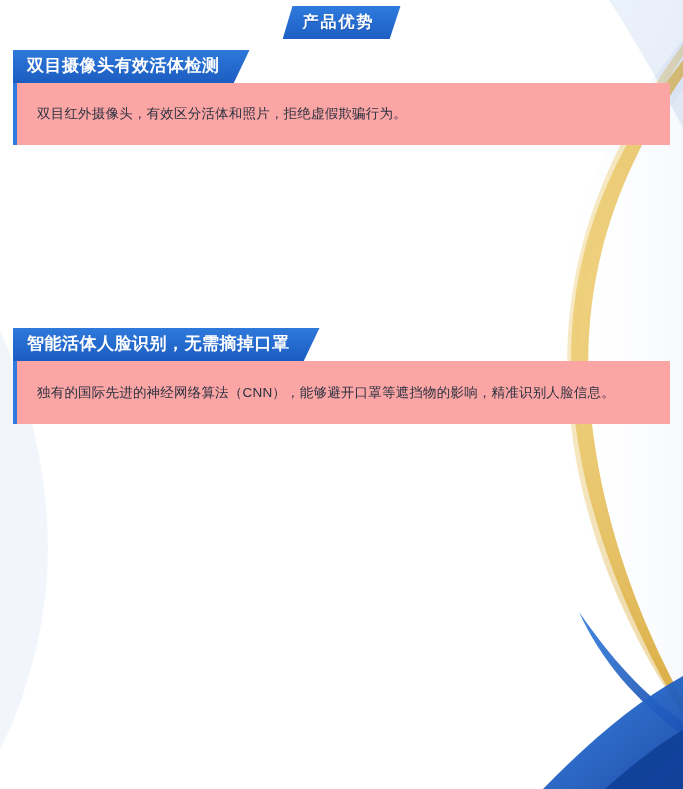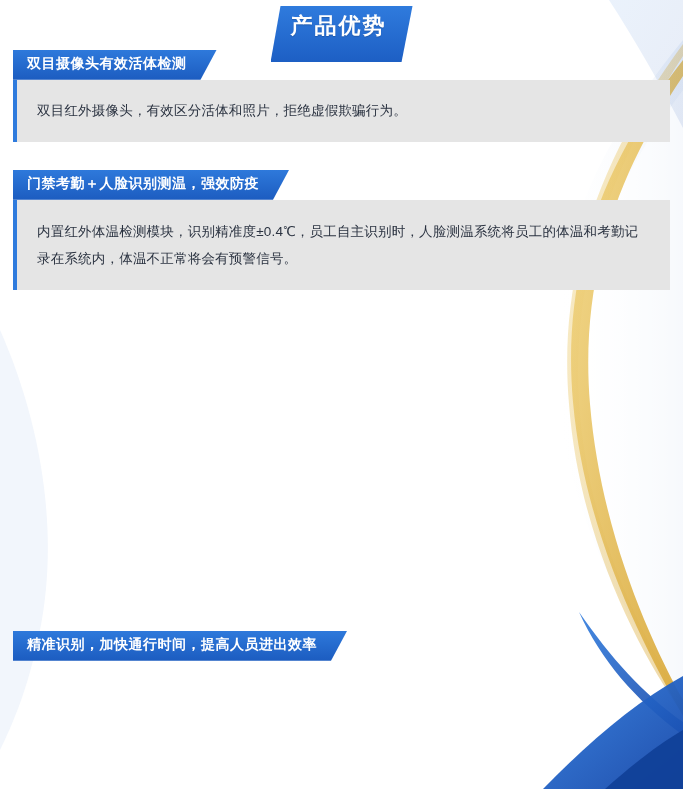--- a/index.html
+++ b/index.html
@@ -35,54 +35,53 @@
     left: 0; top: 6px;
     width: 683px;
     display: flex;
     justify-content: center;
     z-index: 3;
   }
   .title-banner {
     position: relative;
     background: linear-gradient(180deg, #2f7bdd 0%, #1d5fc4 100%);
     color: #ffffff;
-    font-size: 22px;
+    font-size: 16px;
     font-weight: bold;
     letter-spacing: 2px;
-    padding: 7px 26px 24px 20px;
+    padding: 7px 26px 8px 20px;
     line-height: 1.15;
     clip-path: polygon(10px 0, 100% 0, calc(100% - 11px) 100%, 0 100%);
     text-shadow: 0 1px 1px rgba(0,0,0,.18);
   }
 
   
   .item {
     position: absolute;
     left: 13px;
     width: 657px;
     z-index: 2;
   }
   .item-head {
     position: relative;
     display: inline-block;
     background: linear-gradient(180deg, #2e79db 0%, #1c5cc0 100%);
     color: #fff;
-    font-size: 14px;
+    font-size: 17px;
     font-weight: bold;
     letter-spacing: .5px;
     padding: 6px 30px 7px 14px;
     line-height: 1.2;
     clip-path: polygon(0 0, 100% 0, calc(100% - 16px) 100%, 0 100%);
     white-space: nowrap;
-    font-family: Liberation Mono, monospace;
   }
   .item-body {
     position: relative;
     margin-top: 0px;
-    background: #e5e5e5;
+    background: #fca5a5;
     border-left: 4px solid #2f7bdd;
     padding: 17px 22px 18px 20px;
     font-size: 13.5px;
     line-height: 2.0;
     color: #2a3240;
     letter-spacing: .2px;
   }
   .item-body.tall { padding-top: 18px; padding-bottom: 18px; }
 
   
@@ -134,24 +133,23 @@
 
   <div class="title-wrap">
     <div class="title-banner">产品优势</div>
   </div>
 
   <div class="item" id="item0">
     <div class="item-head">双目摄像头有效活体检测</div>
     <div class="item-body">双目红外摄像头，有效区分活体和照片，拒绝虚假欺骗行为。</div>
   </div>
 
-  <div class="item" id="item1">
-    <div class="item-head">门禁考勤＋人脸识别测温，强效防疫</div>
-    <div class="item-body tall">内置红外体温检测模块，识别精准度±0.4℃，员工自主识别时，人脸测温系统将员工的体温和考勤记录在系统内，体温不正常将会有预警信号。</div>
+
+  <div class="item" id="item2">
+    <div class="item-head">智能活体人脸识别，无需摘掉口罩</div>
+    <div class="item-body tall">独有的国际先进的神经网络算法（CNN），能够避开口罩等遮挡物的影响，精准识别人脸信息。</div>
   </div>
 
 
-
   <div class="item" id="item4">
-    <div class="item-head">精准识别，加快通行时间，提高人员进出效率</div>
   </div>
 
 </div>
 
 </body></html>

